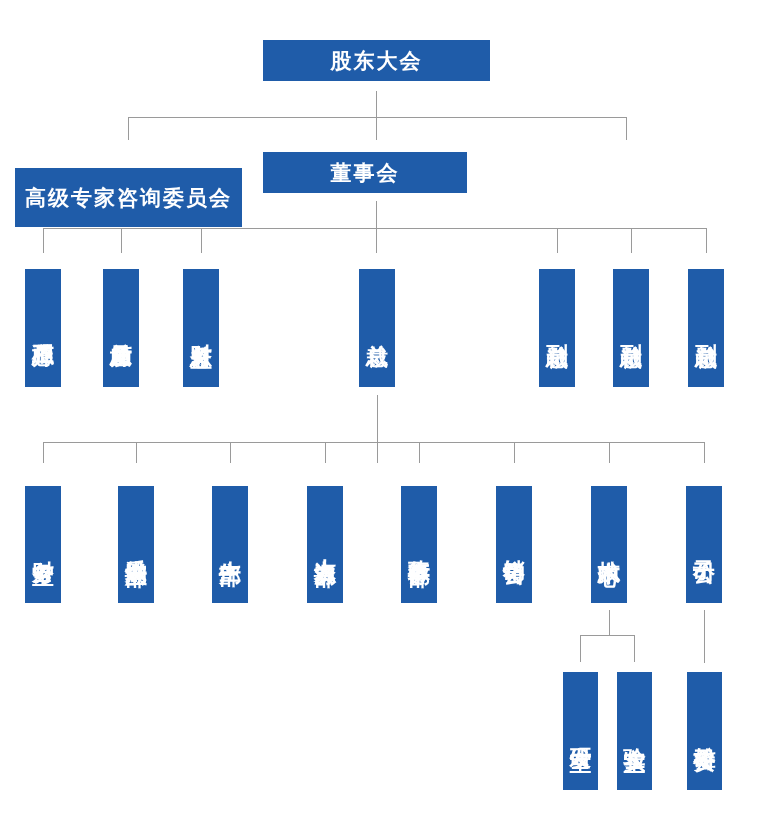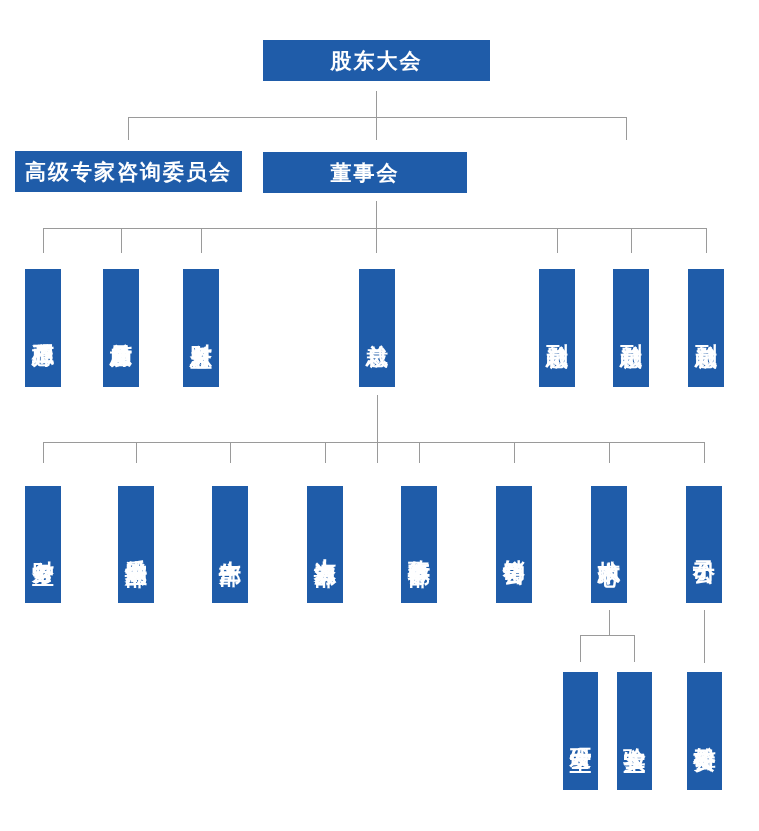--- a/index.html
+++ b/index.html
@@ -50,21 +50,21 @@
 
 <div class="canvas">
 
   <div class="node h" style="left:263px; top:40px; width:227px; height:41px">股东大会</div>
 
   <div class="line vl" style="left:376px; top:91px;  height:49px"></div>
   <div class="line hl" style="left:128px; top:117px; width:498px"></div>
   <div class="line vl" style="left:128px; top:117px; height:23px"></div>
   <div class="line vl" style="left:626px; top:117px; height:23px"></div>
 
-  <div class="node h" style="left:15px;  top:151px; width:227px; height:41px">高级专家咨询委员会</div>
+  <div class="node h" style="left:15px;  top:168px; width:227px; height:59px">高级专家咨询委员会</div>
   <div class="node h" style="left:263px; top:152px; width:204px; height:41px">董事会</div>
 
   <div class="line vl" style="left:376px; top:201px; height:52px"></div>
   <div class="line hl" style="left:43px;  top:228px; width:663px"></div>
   <div class="line vl" style="left:43px;  top:228px; height:25px"></div>
   <div class="line vl" style="left:121px; top:228px; height:25px"></div>
   <div class="line vl" style="left:201px; top:228px; height:25px"></div>
   <div class="line vl" style="left:557px; top:228px; height:25px"></div>
   <div class="line vl" style="left:631px; top:228px; height:25px"></div>
   <div class="line vl" style="left:706px; top:228px; height:25px"></div>

